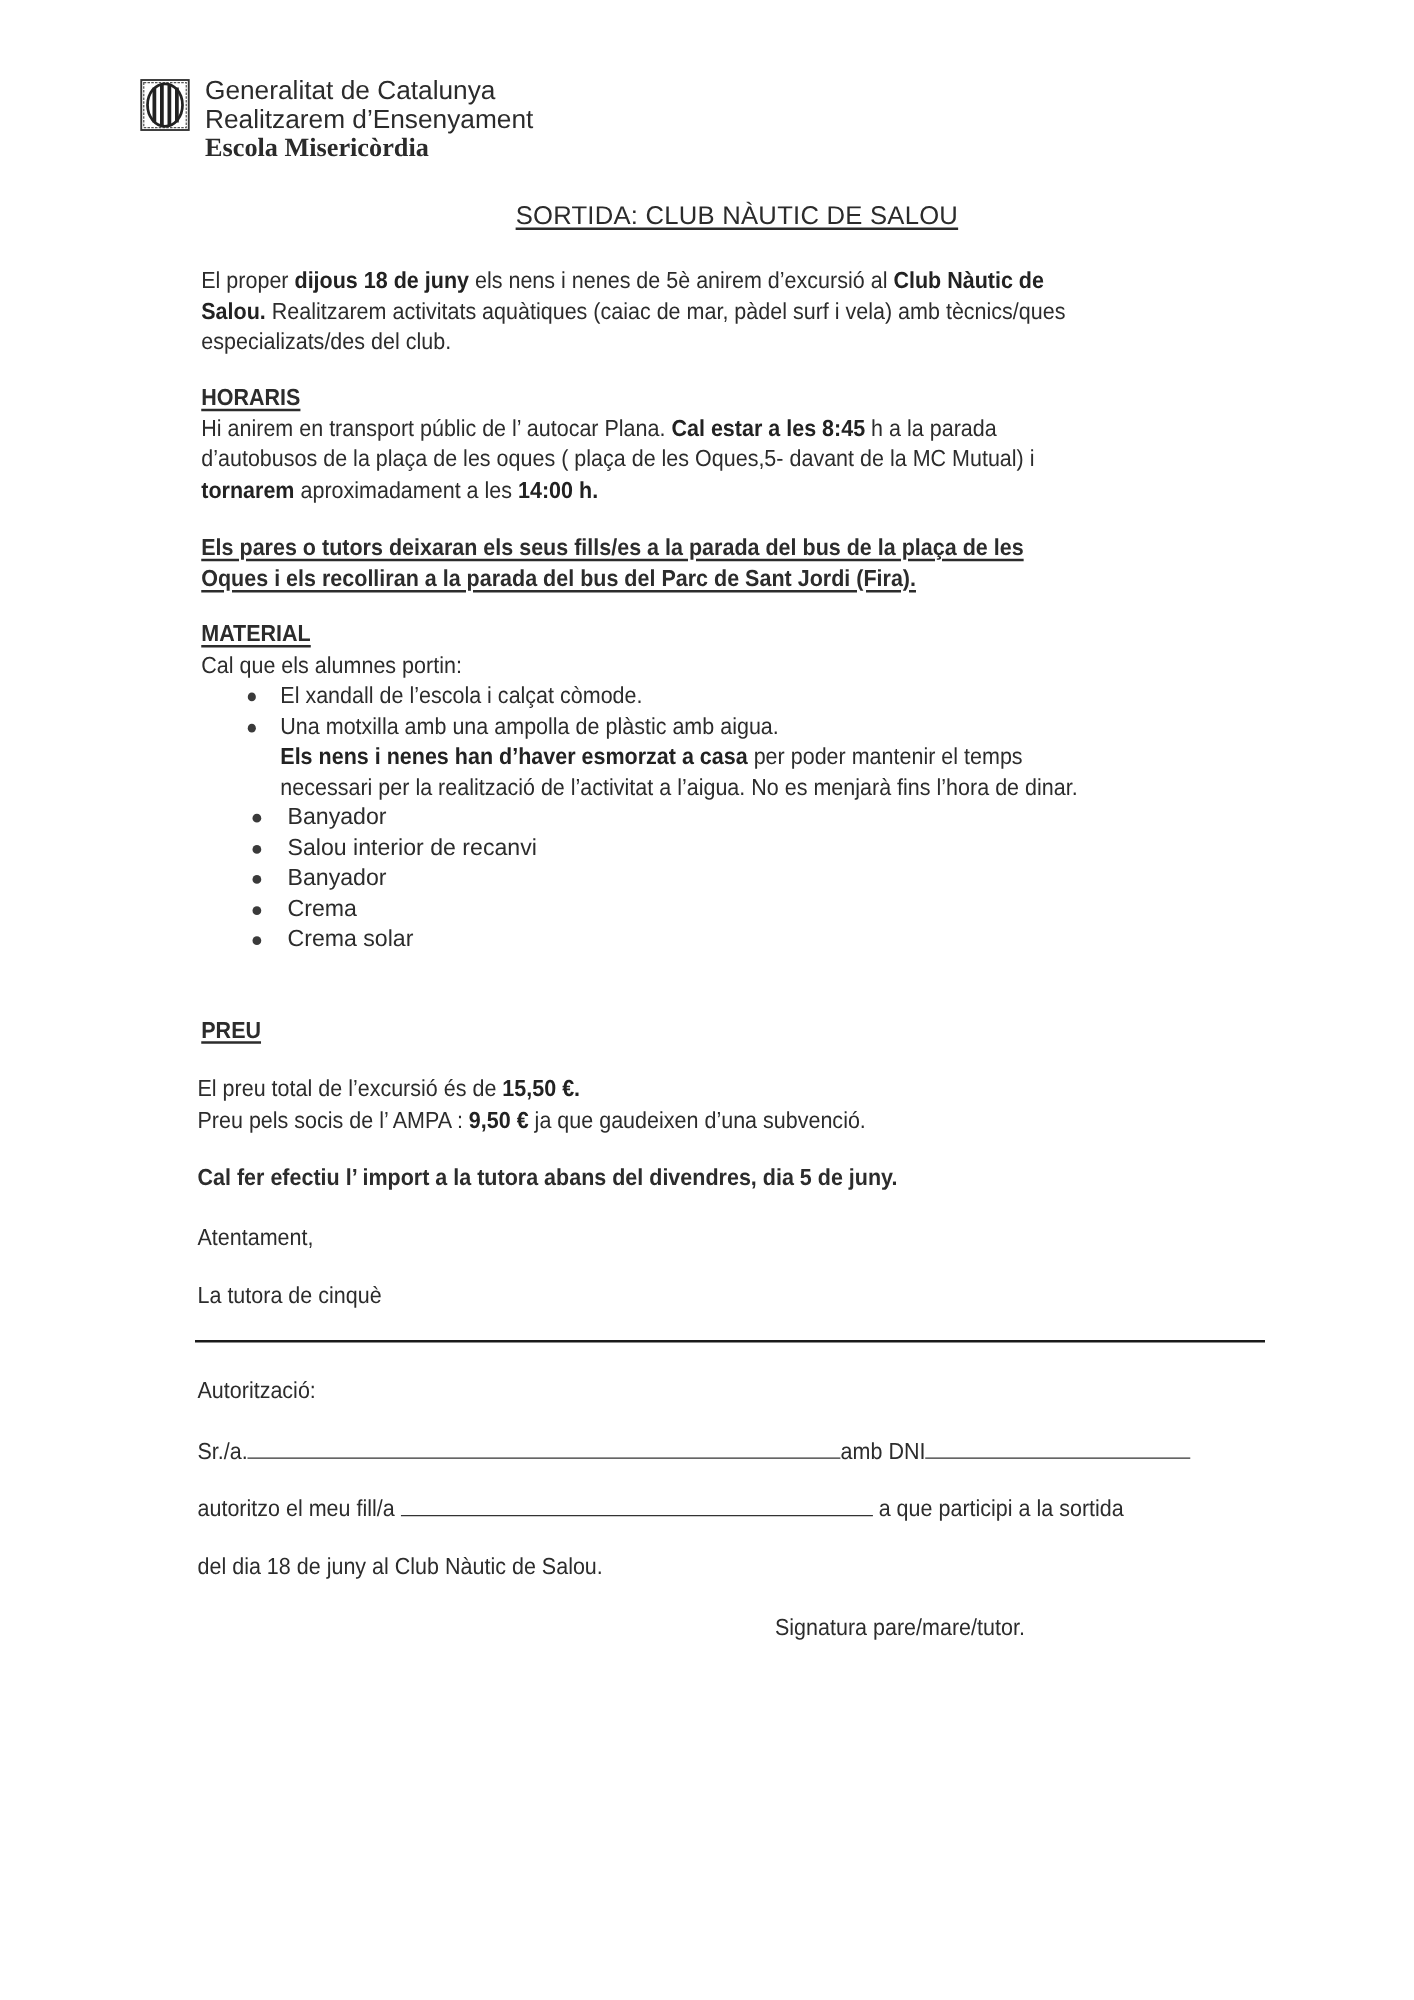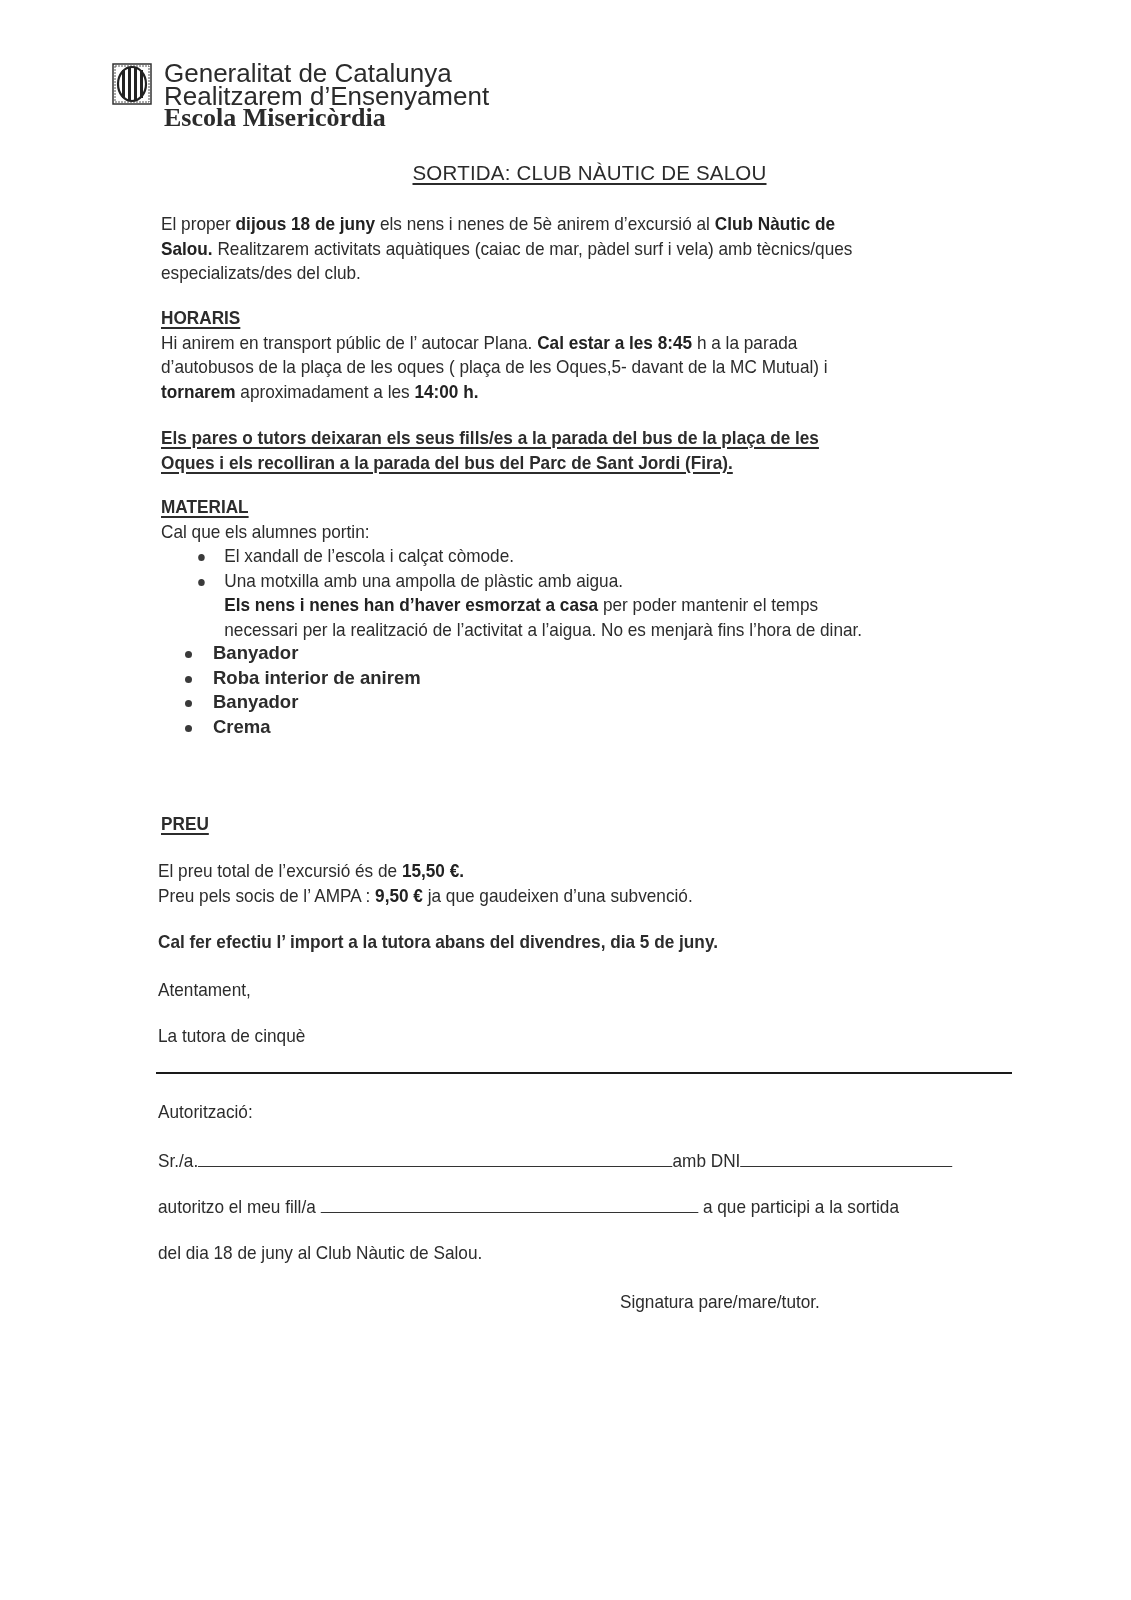--- a/index.html
+++ b/index.html
@@ -2,21 +2,21 @@
 <html><head>
 <meta charset="utf-8">
 <style>
   html, body { margin: 0; padding: 0; }
   body {
     width: 1131px; height: 1600px; background: #ffffff; position: relative;
     font-family: "Liberation Sans", sans-serif; color: #2a2a2a; overflow: hidden;
   }
   .abs { position: absolute; }
   .logo { left: 112px; top: 63px; width: 40px; height: 42px; }
-  .hdr { left: 164px; top: 62px; font-size: 26px; line-height: 22.5px; color: #2b2b2b; }
+  .hdr { left: 164px; top: 62px; font-size: 21px; line-height: 22.5px; color: #2b2b2b; }
   .hdr .school { font-weight: bold; font-family: Liberation Serif, serif; }
   .title { left: 0; width: 1179px; text-align: center; top: 161px; font-size: 20.5px;
     text-decoration: underline; text-underline-offset: 3px; color: #2b2b2b; letter-spacing: 0.2px;
     font-family: "Liberation Sans Narrow", "Liberation Sans", sans-serif; }
   .txt { font-family: "Liberation Sans", sans-serif; font-size: 18.5px; line-height: 24.5px; color: #2c2c2c; }
   .cond { transform-origin: left top; transform: scaleX(0.93); white-space: nowrap; }
   b { font-weight: bold; color: #222; }
   .u { text-decoration: underline; text-underline-offset: 3px; text-decoration-thickness: 1.5px; }
   .head { font-weight: bold; }
   .bullets { list-style: none; margin: 0; padding: 0; }
@@ -71,26 +71,27 @@
   <div>Cal que els alumnes portin:</div>
   <ul class="bullets">
     <li>El xandall de l’escola i calçat còmode.</li>
     <li>
       <div>Una motxilla amb una ampolla de plàstic amb aigua.</div>
       <div><b>Els nens i nenes han d’haver esmorzat a casa</b><span> per poder mantenir el temps</span></div>
       <div>necessari per la realització de l’activitat a l’aigua. No es menjarà fins l’hora de dinar.</div>
     </li>
   </ul>
 </div>
-<div class="abs txt" style="left:145px; top:641px; width:500px;font-weight:bold;">
+<div class="abs txt" style="left:162px; top:641px; width:500px;">
   <ul class="bullets">
     <li>Banyador</li>
-    <li>Roba interior de anirem</li>
+    <li>Salou interior de recanvi</li>
     <li>Banyador</li>
     <li>Crema</li>
+    <li>Crema solar</li>
   </ul>
 </div>
 
 <div class="abs txt cond" style="left:161px; top:812px;">
   <div class="head u">PREU</div>
 </div>
 <div class="abs txt cond" style="left:158px; top:859px;">
   <div><span>El preu total de l’excursió és de </span><b>15,50 €.</b></div>
   <div><span>Preu pels socis de l’ AMPA : </span><b>9,50 €</b><span> ja que gaudeixen d’una subvenció.</span></div>
 </div>

